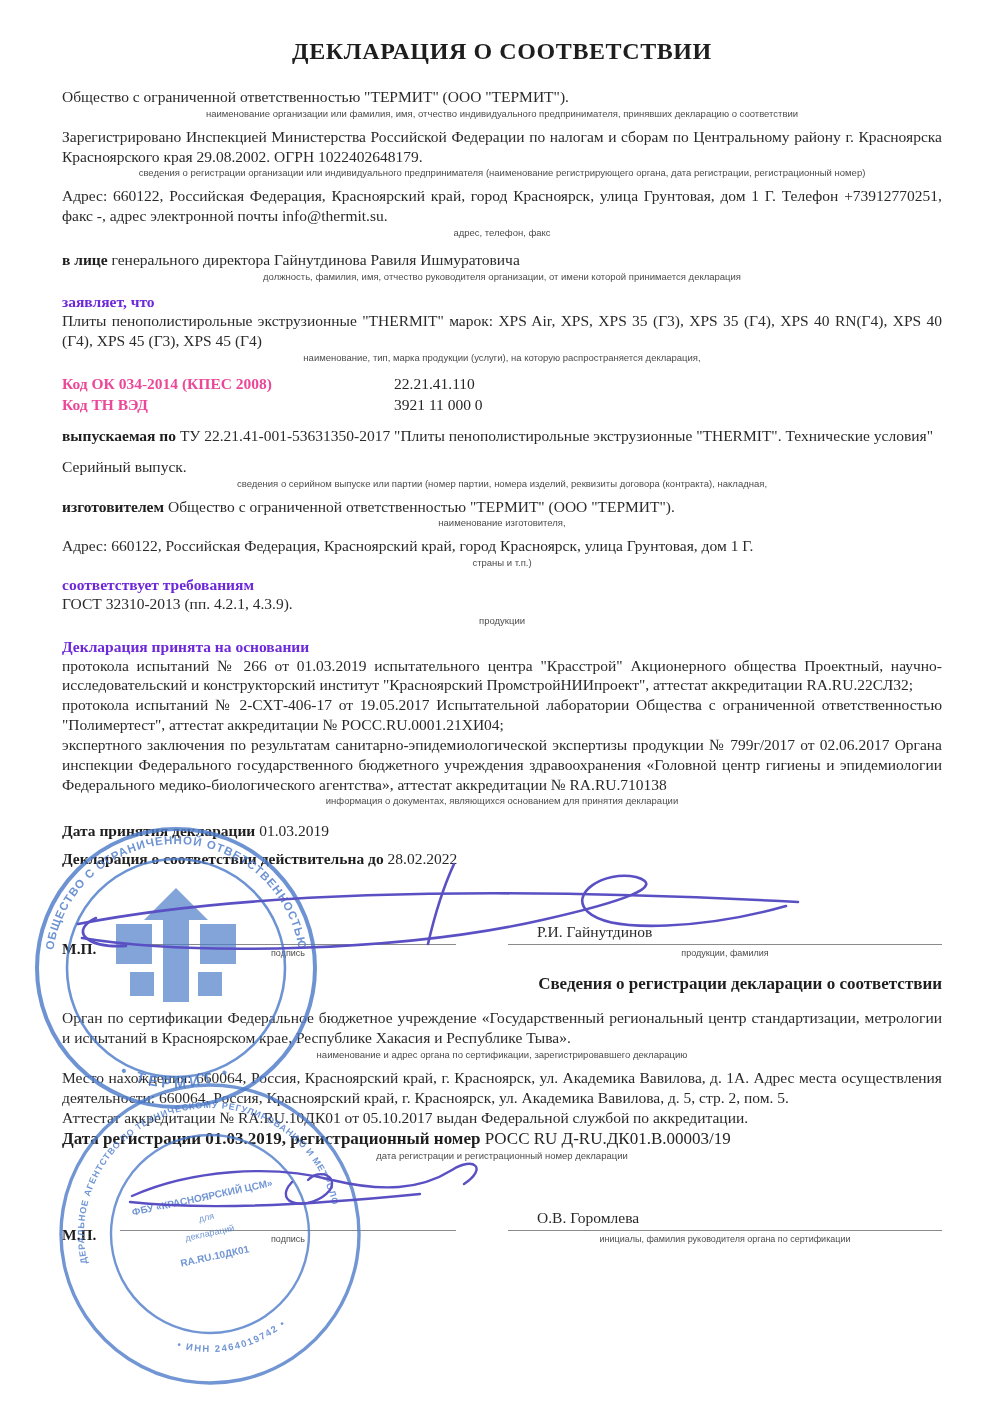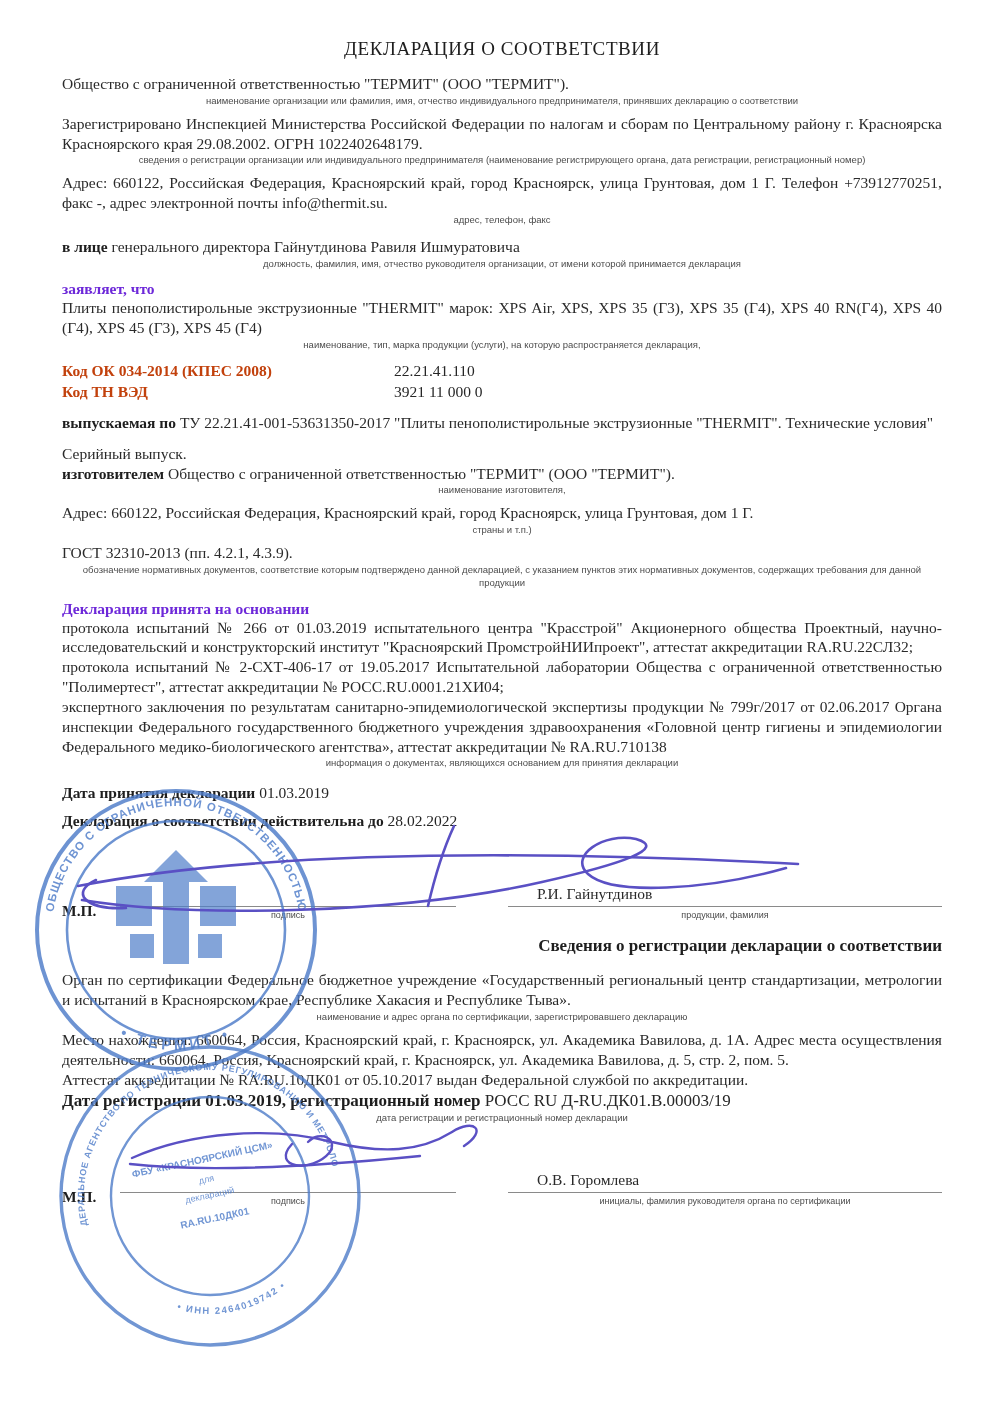--- a/index.html
+++ b/index.html
@@ -3,34 +3,34 @@
 <meta charset="utf-8">
 <style>
   html,body{margin:0;padding:0;background:#d9d9d9;}
   .page{
     position:relative;width:1000px;height:1414px;background:#ffffff;
     font-family:"Liberation Serif",serif;color:#262626;
     box-sizing:border-box;padding:38px 58px 0 62px;overflow:hidden;
     margin:0 auto;
   }
   .doc-title{
-    text-align:center;font-weight:normal;font-size:19px;letter-spacing:.6px;
-    margin:0 0 14px 0;color:#1e1e1e;
+    text-align:center;font-weight:bold;font-size:24px;letter-spacing:.6px;
+    margin:0 0 22px 0;color:#1e1e1e;
   }
   .bt{font-size:15.5px;line-height:1.28;text-align:justify;margin:0;color:#2a2a2a;}
   .bt.nj{text-align:left;}
   .lead{font-weight:bold;color:#1e1e1e;}
   .cap{
     font-family:"Liberation Sans",sans-serif;font-size:9.5px;color:#4c4c4c;
     text-align:center;line-height:1.25;margin:1px 0 0 0;
   }
   .gap-s{margin-bottom:7px;} .gap-m{margin-bottom:11px;} .gap-l{margin-bottom:15px;}
   .bold-line{font-weight:bold;font-size:15.5px;color:#6d28d9;margin:0;}
   .codes{display:grid;grid-template-columns:332px 1fr;row-gap:3px;font-size:15.5px;margin:2px 0 12px 0;}
-  .codes .lbl{font-weight:bold;color:#c2410c;}
+  .codes .lbl{font-weight:bold;color:#ec4899;}
   .adopt{font-size:15.5px;margin:0 0 10px 0;}
   .adopt .lead{font-weight:bold;}
   .sig-row{position:relative;display:flex;align-items:flex-end;margin:34px 0 6px 0;min-height:56px;}
   .mp{font-weight:bold;font-size:15.5px;width:58px;flex:none;color:#1e1e1e;}
   .sig-col{width:336px;flex:none;margin-right:52px;}
   .name-col{flex:1;}
   .sig-line{border-bottom:1.3px solid #8a8a8a;height:0;margin-top:3px;}
   .sig-cap{font-family:"Liberation Sans",sans-serif;font-size:9px;color:#4c4c4c;text-align:center;margin-top:3px;}
   .sig-name{font-size:15.5px;color:#2a2a2a;padding-left:6px;margin-bottom:2px;margin-left:23px;}
   .sec-head{text-align:right;font-weight:bold;font-size:17px;color:#1e1e1e;margin:16px 0 14px 0;}
@@ -66,30 +66,31 @@
   <div class="codes">
     <span class="lbl">Код ОК 034-2014 (КПЕС 2008)</span>
     <span>22.21.41.110</span>
     <span class="lbl">Код ТН ВЭД</span>
     <span>3921 11 000 0</span>
   </div>
 
   <p class="bt gap-m"><span class="lead">выпускаемая по</span> <span>ТУ 22.21.41-001-53631350-2017 "Плиты пенополистирольные экструзионные "THERMIT". Технические условия"</span></p>
 
   <p class="bt nj">Серийный выпуск.</p>
+  <p class="cap gap-s">сведения о серийном выпуске или партии (номер партии, номера изделий, реквизиты договора (контракта), накладная,</p>
 
   <p class="bt nj"><span class="lead">изготовителем</span> <span>Общество с ограниченной ответственностью "ТЕРМИТ" (ООО "ТЕРМИТ").</span></p>
   <p class="cap gap-s">наименование изготовителя,</p>
 
   <p class="bt nj">Адрес: 660122, Российская Федерация, Красноярский край, город Красноярск, улица Грунтовая, дом 1 Г.</p>
   <p class="cap gap-s">страны и т.п.)</p>
 
+  <p class="bold-line gap-s">соответствует требованиям</p>
 
   <p class="bt nj">ГОСТ 32310-2013 (пп. 4.2.1, 4.3.9).</p>
-  <p class="cap">обозначение нормативных документов, соответствие которым подтверждено данной декларацией, с указанием пунктов этих нормативных документов, содержащих требования для данной</p>
   <p class="cap gap-m">продукции</p>
 
   <p class="bold-line gap-s">Декларация принята на основании</p>
 
   <p class="bt">протокола испытаний № 266 от 01.03.2019 испытательного центра "Красстрой" Акционерного общества Проектный, научно-исследовательский и конструкторский институт "Красноярский ПромстройНИИпроект", аттестат аккредитации RA.RU.22СЛ32;</p>
   <p class="bt">протокола испытаний № 2-СХТ-406-17 от 19.05.2017 Испытательной лаборатории Общества с ограниченной ответственностью "Полимертест", аттестат аккредитации № РОСС.RU.0001.21ХИ04;</p>
   <p class="bt">экспертного заключения по результатам санитарно-эпидемиологической экспертизы продукции № 799г/2017 от 02.06.2017 Органа инспекции Федерального государственного бюджетного учреждения здравоохранения «Головной центр гигиены и эпидемиологии Федерального медико-биологического агентства», аттестат аккредитации № RA.RU.710138</p>
   <p class="cap gap-l">информация о документах, являющихся основанием для принятия декларации</p>
 
   <p class="adopt"><span class="lead">Дата принятия декларации</span> <span>01.03.2019</span></p>

